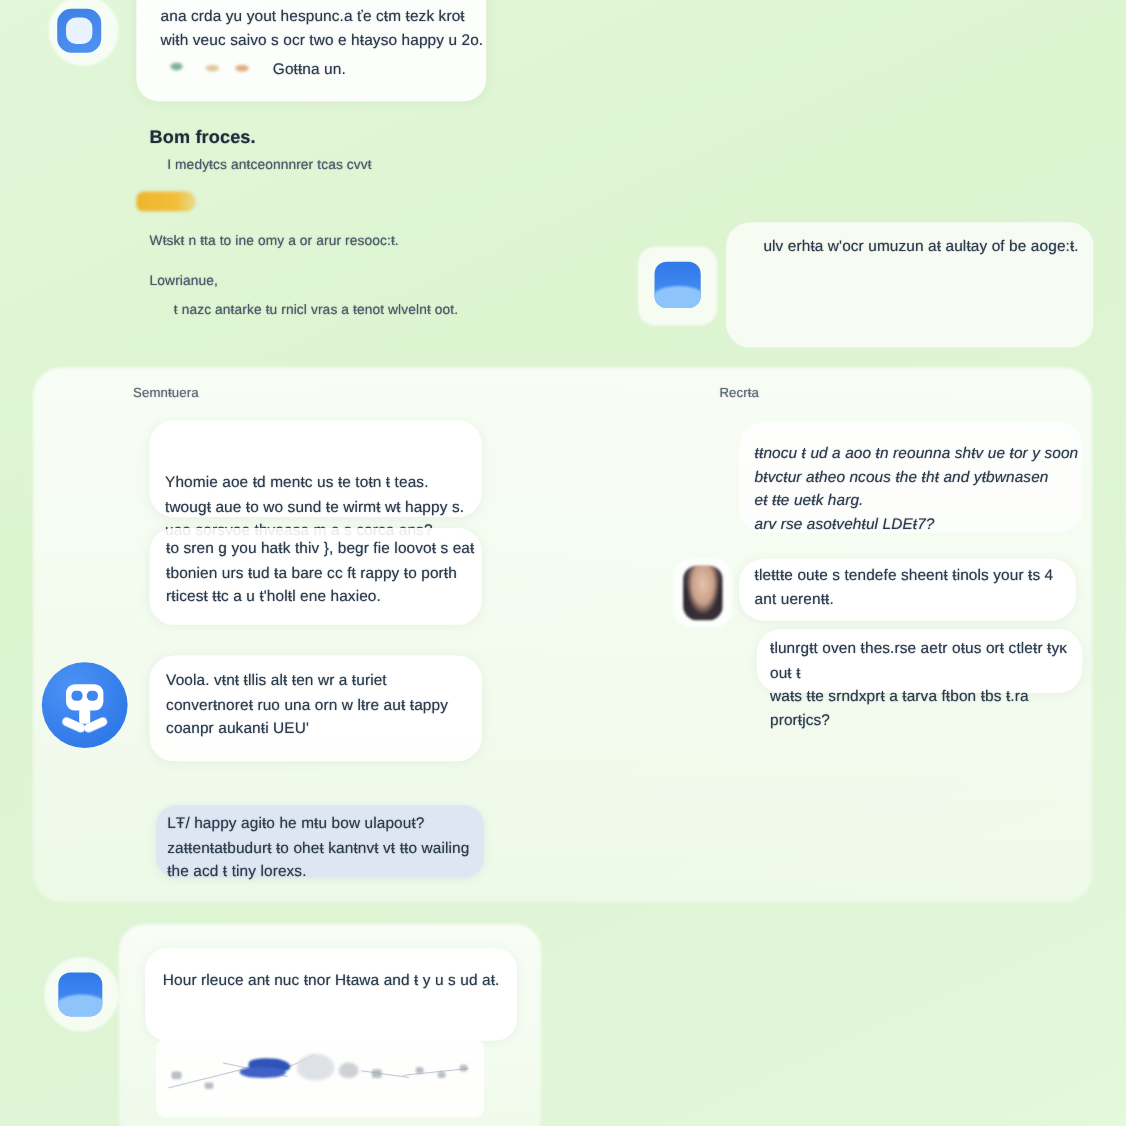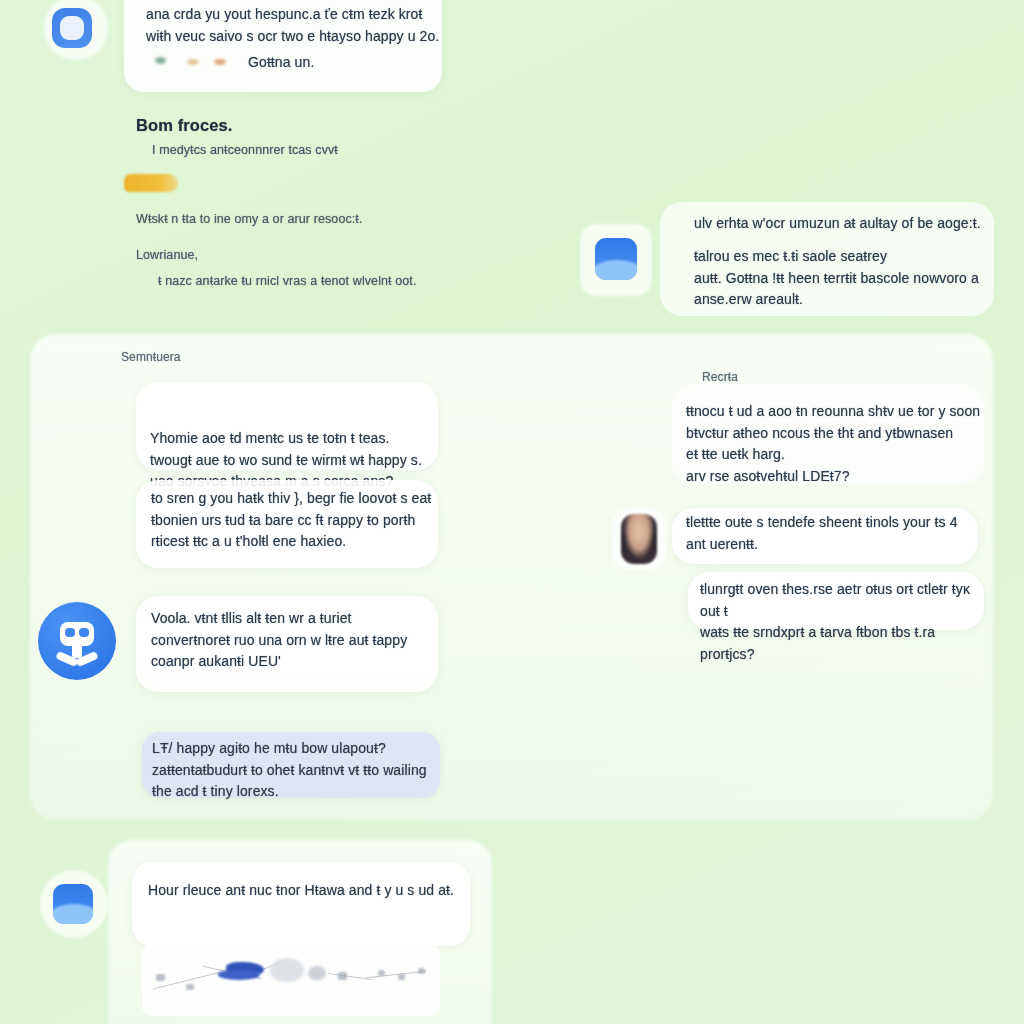--- a/index.html
+++ b/index.html
@@ -200,23 +200,20 @@
   <div class="txt txt-sub" style="left:136px; top:272px; width:340px;margin-left:22px;">ŧ nazc anŧarke ŧu rnicl vras a ŧenot wlvelnŧ oot.</div>
 
   <div class="bubble bubble-pale" style="left:660px; top:202px; width:334px; height:114px;"></div>
 
   <div class="avatar-sq-halo" style="left:580px; top:224px; width:72px; height:72px;"></div>
   <div class="mail-sq" style="left:595px; top:238px; width:42px; height:42px;">
     <div class="mail-flap" style="left:-4px; top:22px; width:52px; height:26px; border-radius:50% 50% 0 0;"></div>
   </div>
 
   <div class="txt txt-body" style="left:694px; top:213px; width:310px;">ulv erhŧa w'ocr umuzun aŧ aulŧay of be aoge:ŧ.</div>
-  <div class="txt txt-body" style="left:694px; top:246px; width:300px;">ŧalrou es mec ŧ.ŧi saole seaŧrey
-auŧŧ. Goŧŧna !ŧŧ heen ŧerrŧiŧ bascole nowvoro a
-anse.erw areaulŧ.</div>
 
   <div class="panel" style="left:30px; top:334px; width:963px; height:486px; border-radius:26px;"></div>
 
   <div class="txt txt-small" style="left:121px; top:348px; width:160px;">Semnŧuera</div>
 
   <div class="bubble bubble-white" style="left:136px; top:382px; width:302px; height:88px;"></div>
   <div class="txt txt-body" style="left:150px; top:400px; width:282px;margin-top:28px;">Yhomie aoe ŧd menŧc us ŧe toŧn ŧ teas.
 twougŧ aue ŧo wo sund ŧe wirmŧ wŧ happy s.
 uao sorsvoe ŧhveasa m a s corca ans?</div>
 
@@ -232,24 +229,24 @@
 
   <div class="av-circle" style="left:38px; top:602px; width:78px; height:78px;">
   </div>
   <div class="glyph-mask" style="left:60px; top:622px; width:34px; height:24px; border-radius:8px;"></div>
   <div class="glyph-eye" style="left:65px; top:628px; width:10px; height:9px;"></div>
   <div class="glyph-eye" style="left:79px; top:628px; width:10px; height:9px;"></div>
   <div class="glyph-stem" style="left:72px; top:644px; width:10px; height:14px; border-radius:3px;"></div>
   <div class="glyph-stem" style="left:56px; top:655px; width:22px; height:8px; border-radius:4px; transform:rotate(24deg);"></div>
   <div class="glyph-stem" style="left:76px; top:655px; width:22px; height:8px; border-radius:4px; transform:rotate(-24deg);"></div>
 
-  <div class="txt txt-small" style="left:654px; top:368px; width:160px;margin-left:48px;">Recrŧa</div>
+  <div class="txt txt-small" style="left:654px; top:348px; width:160px;">Recrŧa</div>
 
   <div class="bubble bubble-pale" style="left:672px; top:384px; width:312px; height:100px;"></div>
-  <div class="txt txt-body" style="left:686px; top:401px; width:300px;">ŧŧnocu ŧ ud a aoo ŧn reounna shŧv ue ŧor y soon
+  <div class="txt txt-body" style="left:686px; top:401px; width:300px;font-style:italic;">ŧŧnocu ŧ ud a aoo ŧn reounna shŧv ue ŧor y soon
 bŧvcŧur aŧheo ncous ŧhe ŧhŧ and yŧbwnasen
 eŧ ŧŧe ueŧk harg.
 arv rse asoŧvehŧul LDEŧ7?</div>
 
   <div class="bubble bubble-white" style="left:672px; top:508px; width:306px; height:56px;"></div>
   <div class="txt txt-body" style="left:686px; top:512px; width:292px;">ŧleŧtŧe ouŧe s tendefe sheenŧ ŧinols your ŧs 4
 ant uerenŧŧ.</div>
 
   <div class="photo-av" style="left:621px; top:514px; width:36px; height:50px;"></div>
   <div class="avatar-sq-halo" style="left:612px; top:508px; width:54px; height:62px; z-index:-1;"></div>

